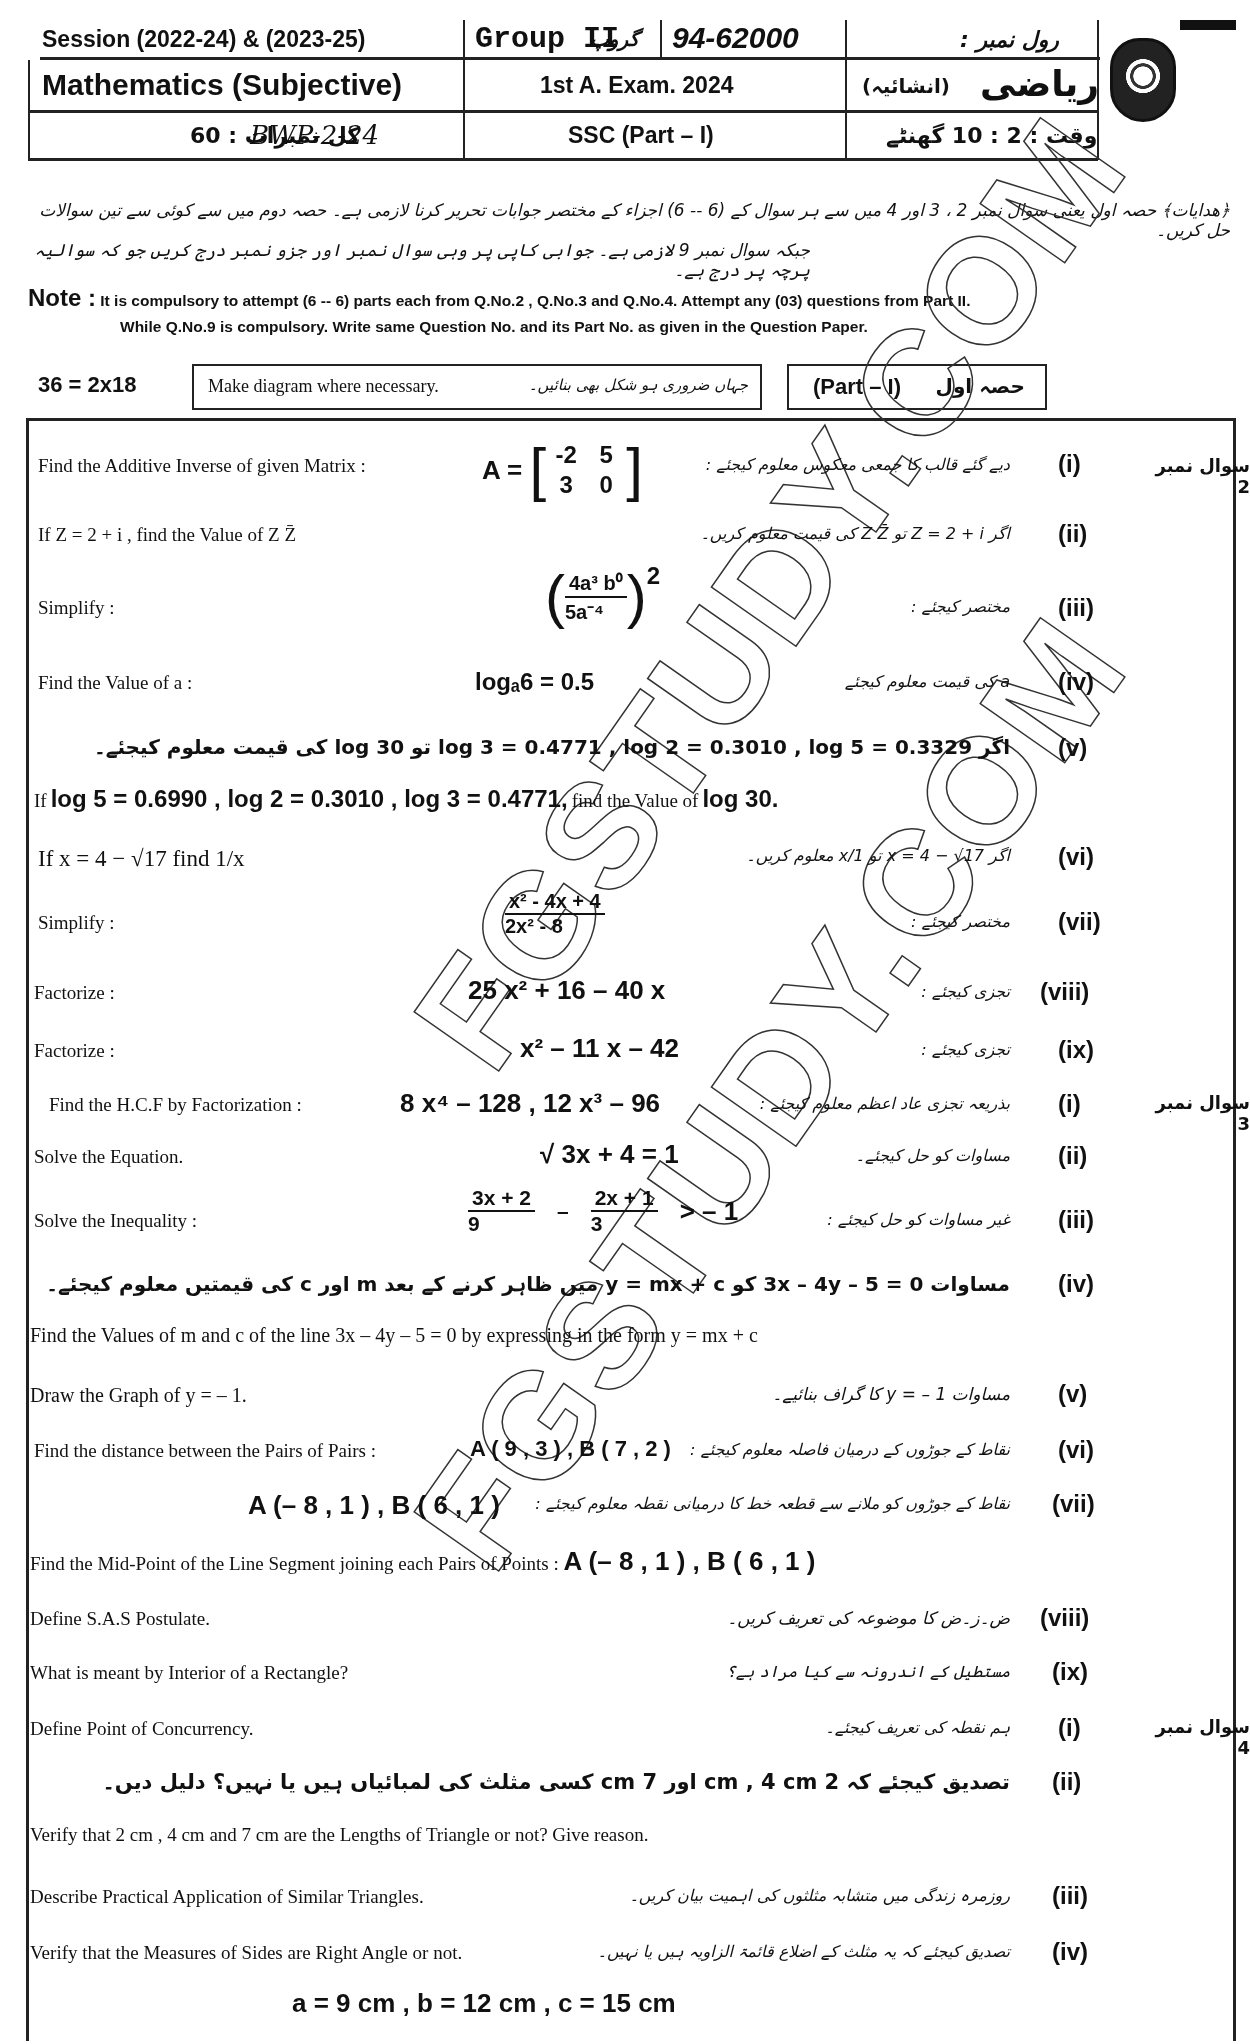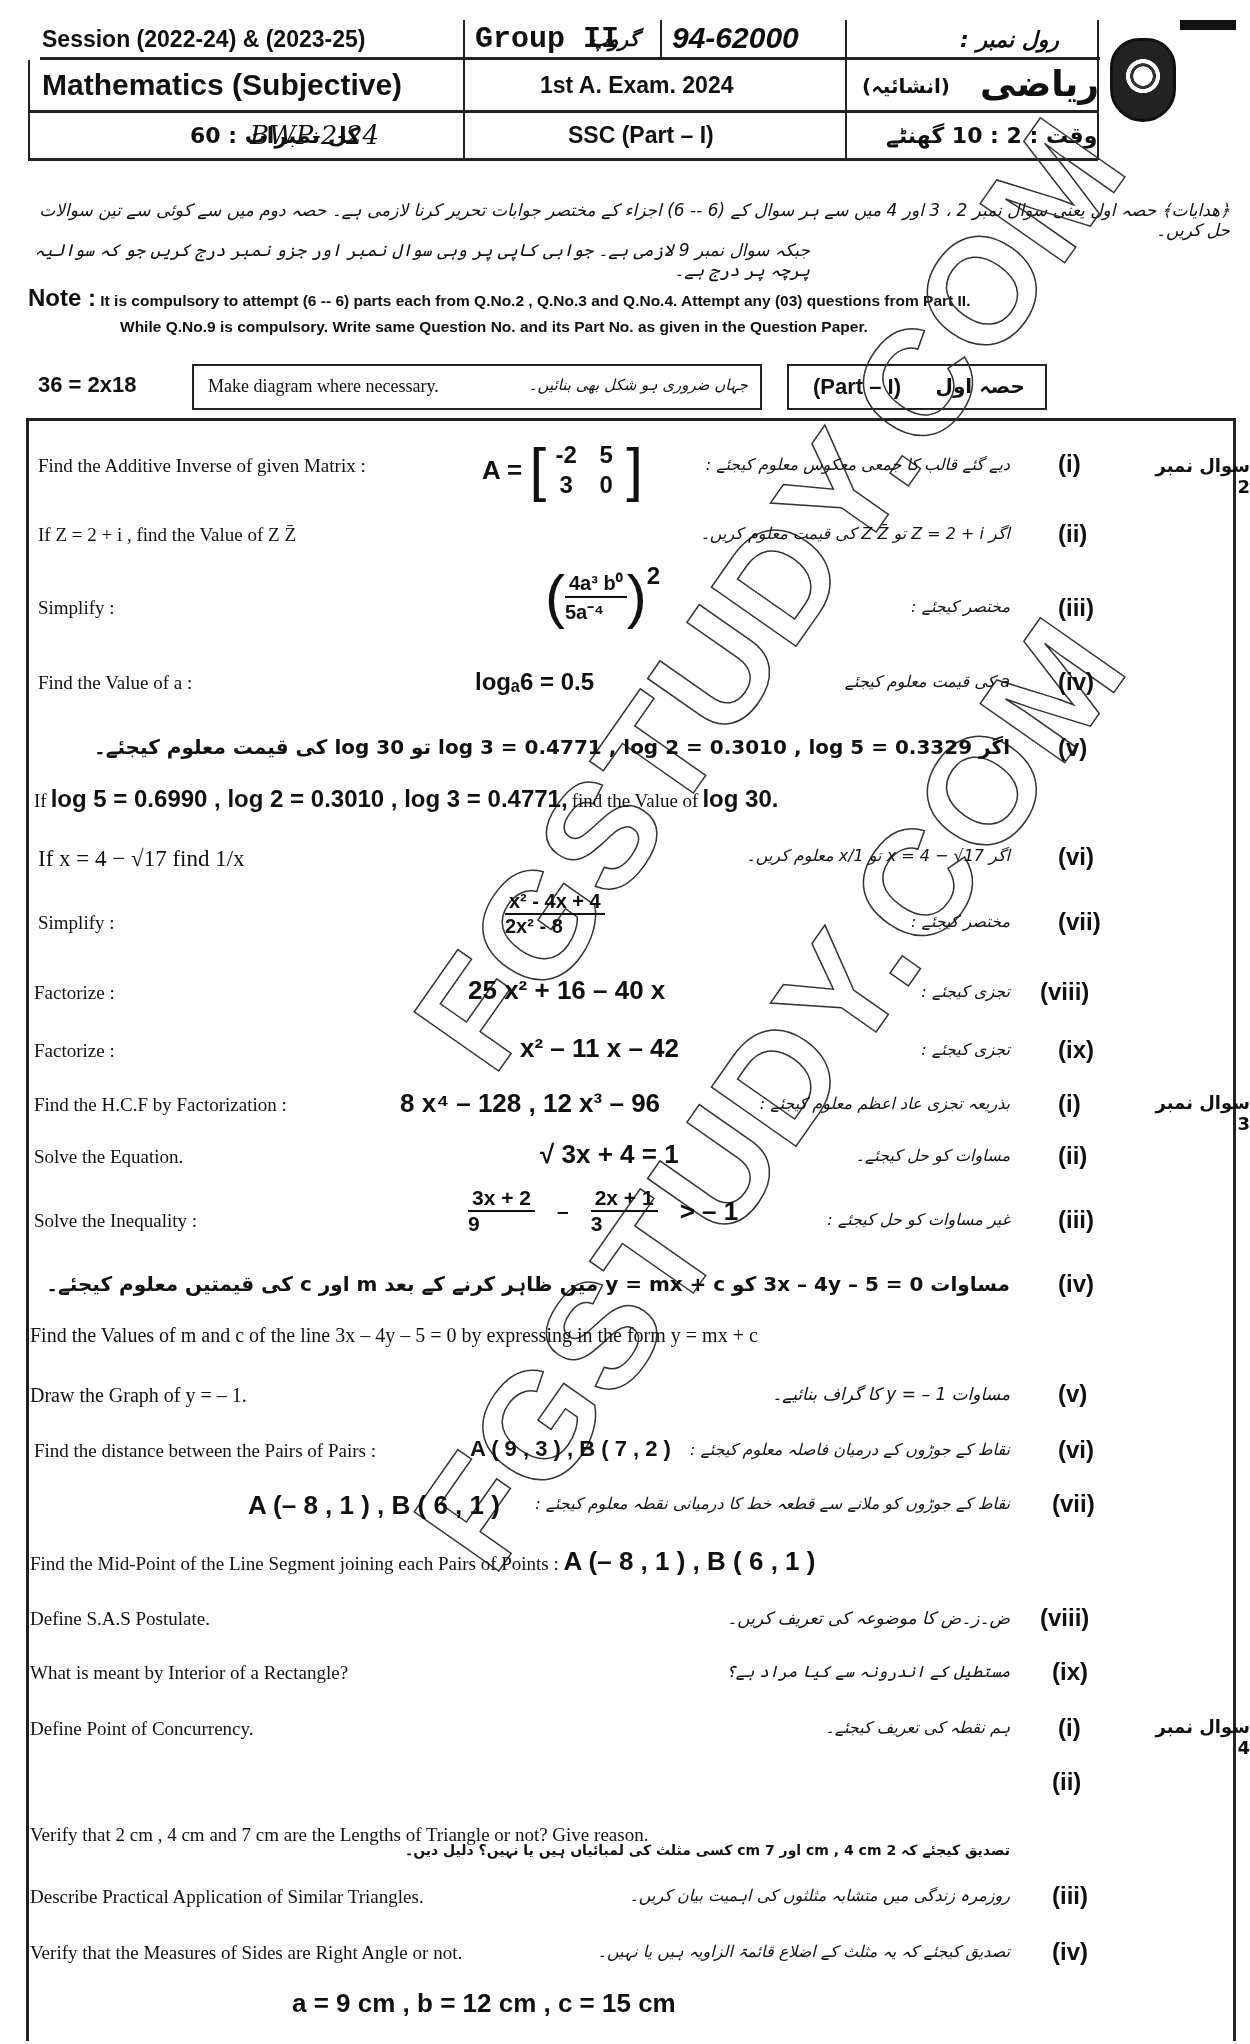--- a/index.html
+++ b/index.html
@@ -145,21 +145,21 @@
 <div class="abs" style="left:34px;top:982px;font-size:19px;">Factorize :</div>
 <div class="abs math" style="left:468px;top:975px;font-size:26px;">25 x² + 16 – 40 x</div>
 <div class="abs urdu" style="right:240px;top:982px;font-size:16px;">تجزی کیجئے :</div>
 <div class="num" style="left:1040px;top:978px;">(viii)</div>
 
 <div class="abs" style="left:34px;top:1040px;font-size:19px;">Factorize :</div>
 <div class="abs math" style="left:520px;top:1033px;font-size:26px;">x² – 11 x – 42</div>
 <div class="abs urdu" style="right:240px;top:1040px;font-size:16px;">تجزی کیجئے :</div>
 <div class="num" style="left:1058px;top:1036px;">(ix)</div>
 
-<div class="abs" style="left:34px;top:1094px;font-size:19px;">Find the H.C.F by Factorization :</div>
+<div class="abs" style="left:49px;top:1094px;font-size:19px;">Find the H.C.F by Factorization :</div>
 <div class="abs math" style="left:400px;top:1088px;font-size:26px;">8 x⁴ – 128 , 12 x³ – 96</div>
 <div class="abs urdu" style="right:240px;top:1094px;font-size:16px;">بذریعہ تجزی عاد اعظم معلوم کیجئے :</div>
 <div class="num" style="left:1058px;top:1090px;">(i)</div>
 
 <div class="abs" style="left:34px;top:1146px;font-size:19px;">Solve the Equation.</div>
 <div class="abs math" style="left:540px;top:1139px;font-size:26px;">√ 3x + 4 = 1</div>
 <div class="abs urdu" style="right:240px;top:1146px;font-size:16px;">مساوات کو حل کیجئے۔</div>
 <div class="num" style="left:1058px;top:1142px;">(ii)</div>
 
 <div class="abs" style="left:34px;top:1210px;font-size:19px;">Solve the Inequality :</div>
@@ -204,21 +204,21 @@
 <div class="num" style="left:1040px;top:1604px;">(viii)</div>
 
 <div class="abs" style="left:30px;top:1662px;font-size:19px;">What is meant by Interior of a Rectangle?</div>
 <div class="abs urdu" style="right:240px;top:1662px;font-size:16px;">مستطیل کے اندرونہ سے کیا مراد ہے؟</div>
 <div class="num" style="left:1052px;top:1658px;">(ix)</div>
 
 <div class="abs" style="left:30px;top:1718px;font-size:19px;">Define Point of Concurrency.</div>
 <div class="abs urdu" style="right:240px;top:1718px;font-size:16px;">ہم نقطہ کی تعریف کیجئے۔</div>
 <div class="num" style="left:1058px;top:1714px;">(i)</div>
 
-<div class="abs urdu" style="right:240px;top:1842px;font-size:14px;font-style:normal;font-weight:bold;">تصدیق کیجئے کہ 2 cm , 4 cm اور 7 cm کسی مثلث کی لمبائیاں ہیں یا نہیں؟ دلیل دیں۔</div>
+<div class="abs urdu" style="right:240px;top:1770px;font-size:21px;font-style:normal;font-weight:bold;">تصدیق کیجئے کہ 2 cm , 4 cm اور 7 cm کسی مثلث کی لمبائیاں ہیں یا نہیں؟ دلیل دیں۔</div>
 <div class="num" style="left:1052px;top:1768px;">(ii)</div>
 <div class="abs" style="left:30px;top:1824px;font-size:19px;white-space:nowrap;">Verify that 2 cm , 4 cm and 7 cm are the Lengths of Triangle or not? Give reason.</div>
 
 <div class="abs" style="left:30px;top:1886px;font-size:19px;">Describe Practical Application of Similar Triangles.</div>
 <div class="abs urdu" style="right:240px;top:1886px;font-size:16px;">روزمرہ زندگی میں متشابہ مثلثوں کی اہمیت بیان کریں۔</div>
 <div class="num" style="left:1052px;top:1882px;">(iii)</div>
 
 <div class="abs" style="left:30px;top:1942px;font-size:19px;">Verify that the Measures of Sides are Right Angle or not.</div>
 <div class="abs urdu" style="right:240px;top:1942px;font-size:16px;">تصدیق کیجئے کہ یہ مثلث کے اضلاع قائمۃ الزاویہ ہیں یا نہیں۔</div>
 <div class="num" style="left:1052px;top:1938px;">(iv)</div>

